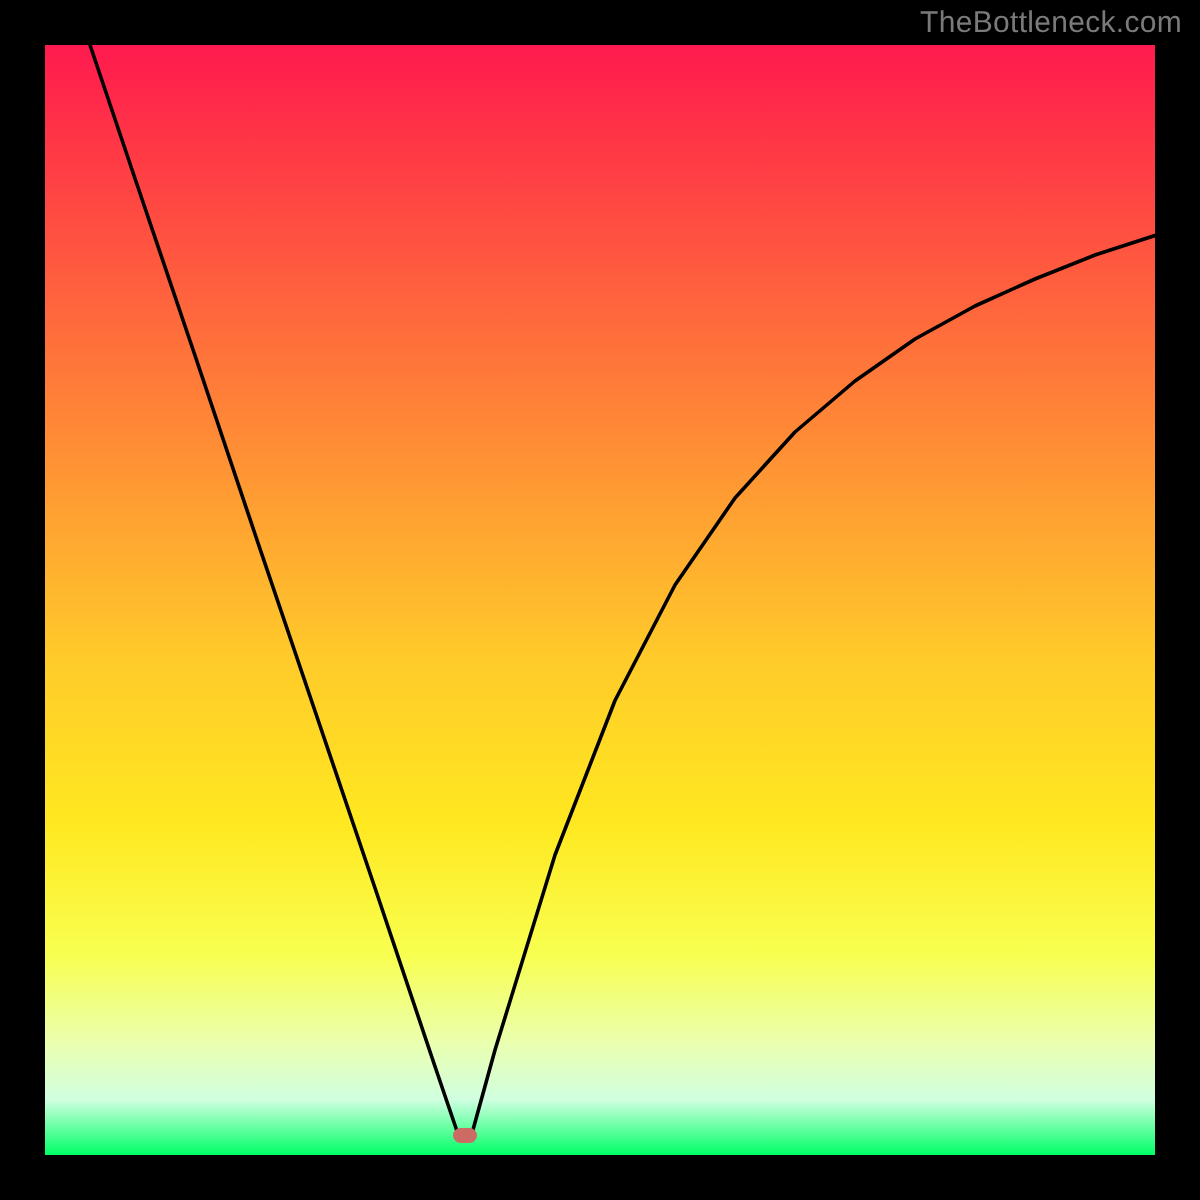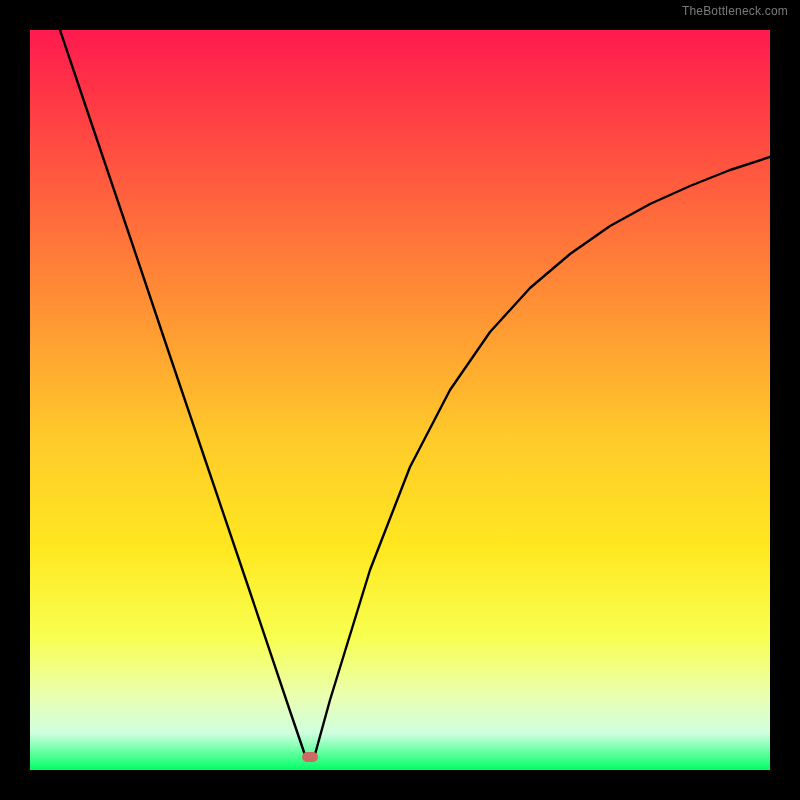--- a/index.html
+++ b/index.html
@@ -29,21 +29,21 @@
       #eaffb0 90%,
       #d0ffe0 95%,
       #00ff66 100%
     );
   }
   .watermark {
     position: absolute;
     top: 4px;
     right: 12px;
     color: #7a7a7a;
-    font-size: 12px;
+    font-size: 20px;
     font-weight: 500;
     letter-spacing: 0.2px;
     user-select: none;
   }
   svg.curve {
     position: absolute;
     left: 0;
     top: 0;
     width: 740px;
     height: 740px;

